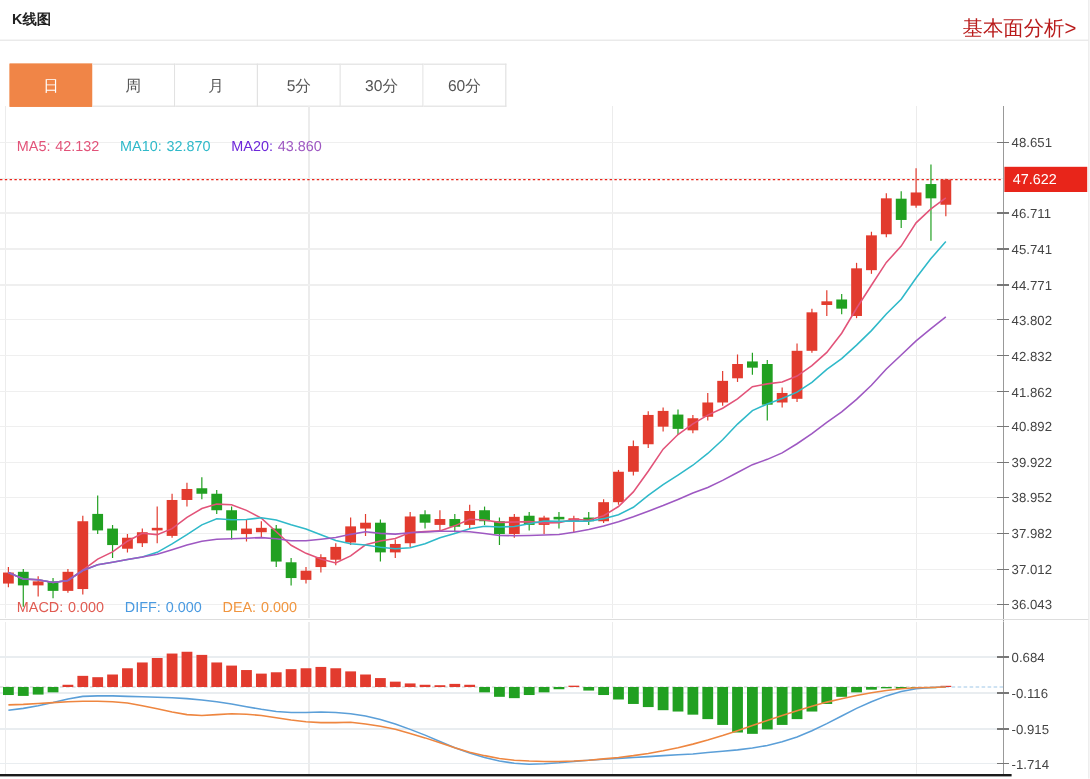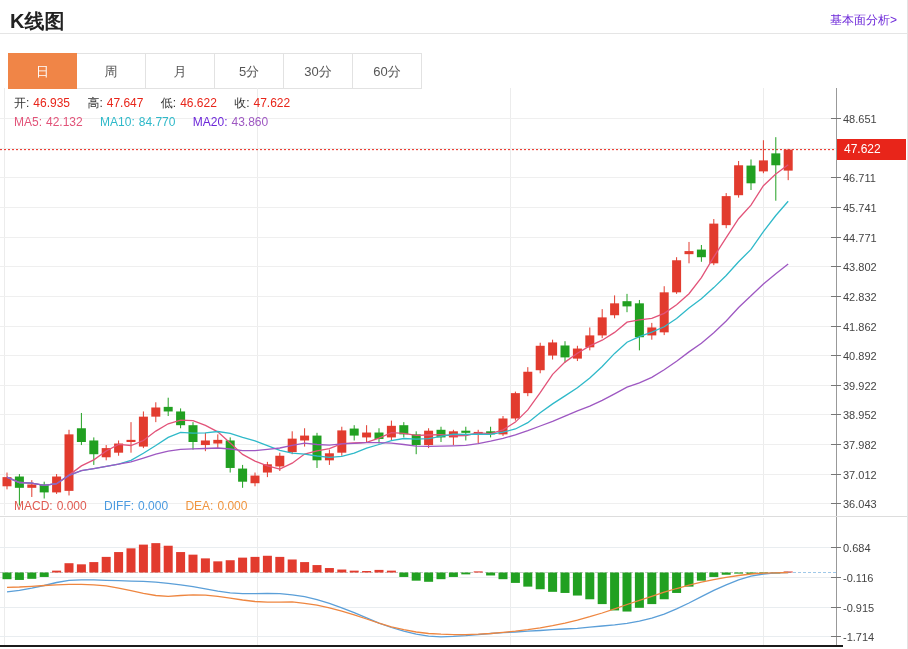--- a/index.html
+++ b/index.html
@@ -1,19 +1,19 @@
 <!DOCTYPE html>
 <html><head>
 <meta charset="utf-8">
 <style>
   html,body{margin:0;padding:0;background:#fff;}
   #app{position:relative;width:908px;height:649px;background:#fff;overflow:hidden;
        font-family:"Liberation Sans",sans-serif;border-right:1px solid #e3e3e3;box-sizing:border-box;}
-  .page-title{position:absolute;left:10px;top:8px;font-size:20px;font-weight:bold;color:#222;}
-  .fund-link{position:absolute;right:10px;top:12px;font-size:12px;color:#6d28d9;cursor:pointer;}
+  .page-title{position:absolute;left:10px;top:8px;font-size:12px;font-weight:bold;color:#222;}
+  .fund-link{position:absolute;right:10px;top:12px;font-size:17px;color:#b91c1c;cursor:pointer;}
   .header-divider{position:absolute;left:0;top:33px;width:908px;height:1px;background:#e5e5e5;}
   .tabbar{position:absolute;left:8px;top:53px;display:flex;}
   .tab{width:69px;height:36px;line-height:36px;text-align:center;font-size:13px;color:#555;
        border:1px solid #e2e2e2;border-left:none;background:#fff;cursor:pointer;box-sizing:border-box;}
   .tab:first-child{border-left:1px solid #e2e2e2;}
   .tab.active{background:#f08547;border-color:#f08547;color:#fff;}
   .legend{position:absolute;left:14px;font-size:12px;white-space:nowrap;}
   .legend span{margin-right:4px;}
   .legend .gap{margin-right:14px;}
   svg{position:absolute;left:0;display:block;}
@@ -303,29 +303,23 @@
       <text x="843" y="33.5" font-size="11" fill="#444444" font-family="&quot;Liberation Sans&quot;,sans-serif">0.684</text>
       <line x1="831" y1="59.5" x2="841" y2="59.5" stroke="#777" shape-rendering="crispEdges"></line>
       <text x="843" y="63.5" font-size="11" fill="#444444" font-family="&quot;Liberation Sans&quot;,sans-serif">-0.116</text>
       <line x1="831" y1="89.5" x2="841" y2="89.5" stroke="#777" shape-rendering="crispEdges"></line>
       <text x="843" y="93.5" font-size="11" fill="#444444" font-family="&quot;Liberation Sans&quot;,sans-serif">-0.915</text>
       <line x1="831" y1="118.5" x2="841" y2="118.5" stroke="#777" shape-rendering="crispEdges"></line>
       <text x="843" y="122.5" font-size="11" fill="#444444" font-family="&quot;Liberation Sans&quot;,sans-serif">-1.714</text>
       <rect x="0" y="127" width="843" height="2" fill="#1b1b1b"></rect>
     </svg>
 
-  <div class="legend" style="top:95px;">
-    <span style="color:#333">开:</span><span class="gap" style="color:#e8251a">46.935</span>
-    <span style="color:#333">高:</span><span class="gap" style="color:#e8251a">47.647</span>
-    <span style="color:#333">低:</span><span class="gap" style="color:#e8251a">46.622</span>
-    <span style="color:#333">收:</span><span style="color:#e8251a">47.622</span>
-  </div>
   <div class="legend" style="top:115px;">
     <span style="color:#e25379">MA5:</span><span class="gap" style="color:#e25379">42.132</span>
-    <span style="color:#2fb9c9">MA10:</span><span class="gap" style="color:#2fb9c9">84.770</span>
+    <span style="color:#2fb9c9">MA10:</span><span class="gap" style="color:#2fb9c9">32.870</span>
     <span style="color:#6d28d9">MA20:</span><span style="color:#9e58c2">43.860</span>
   </div>
   <div class="legend" style="top:499px;">
     <span style="color:#e05b52">MACD:</span><span class="gap" style="color:#e05b52">0.000</span>
     <span style="color:#4a9ae0">DIFF:</span><span class="gap" style="color:#4a9ae0">0.000</span>
     <span style="color:#f0953f">DEA:</span><span style="color:#f0953f">0.000</span>
   </div>
 
   <div class="price-tag">
     <span>47.622</span>

